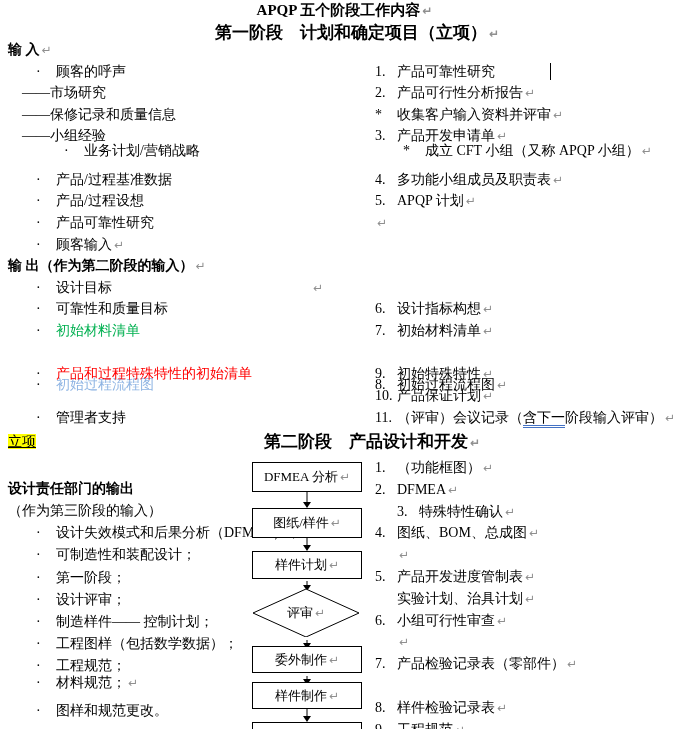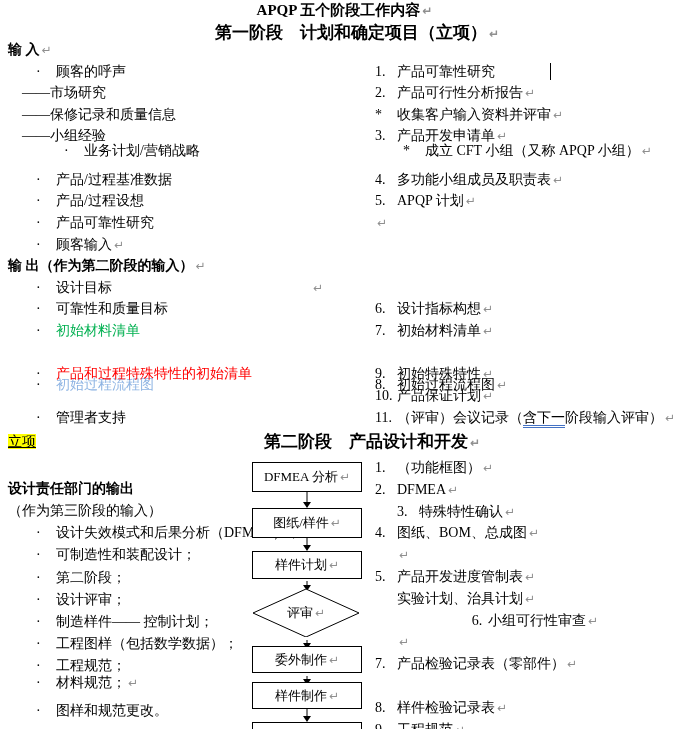--- a/index.html
+++ b/index.html
@@ -112,21 +112,21 @@
         <div class="lcell"><span class="lmark"><span class="pmark">↵</span></span></div>
       </div>
     </div>
   <div class="lix"><span class="hl">立项</span></div>
   <div class="h2"><span>第二阶段　产品设计和开发</span><span class="pmark">↵</span></div>
   <div id="s2l">
       <div class="s2line" style="top: 478px;"><span class="lhead">设计责任部门的输出</span></div>
       <div class="s2line" style="top: 500.15px;"><span class="lmark">（作为第三阶段的输入）</span></div>
       <div class="s2line" style="top: 522.3px;"><span class="lbul"><span class="bdot">·</span><span>设计失效模式和后果分析（DFMEA）；</span></span></div>
       <div class="s2line" style="top: 544.45px;"><span class="lbul"><span class="bdot">·</span><span>可制造性和装配设计；</span></span></div>
-      <div class="s2line" style="top: 566.6px;"><span class="lbul"><span class="bdot">·</span><span>第二阶段；</span></span></div>
+      <div class="s2line" style="top: 566.6px;"><span class="lbul"><span class="bdot">·</span><span>第一阶段；</span></span></div>
       <div class="s2line" style="top: 588.75px;"><span class="lbul"><span class="bdot">·</span><span>设计评审；</span></span></div>
       <div class="s2line" style="top: 610.9px;"><span class="lbul"><span class="bdot">·</span><span>制造样件—— 控制计划；</span></span></div>
       <div class="s2line" style="top: 633.05px;"><span class="lbul"><span class="bdot">·</span><span>工程图样（包括数学数据）；</span></span></div>
       <div class="s2line" style="top: 655.2px;"><span class="lbul"><span class="bdot">·</span><span>工程规范；</span></span></div>
       <div class="s2line" style="top: 672px;"><span class="lbul"><span class="bdot">·</span><span>材料规范；</span></span><span class="pmark">↵</span></div>
       <div class="s2line" style="top: 699.5px;"><span class="lbul"><span class="bdot">·</span><span>图样和规范更改。</span></span></div>
     </div>
   <div id="s2f">
       <div class="fbox" style="top: 462px; height: 28px; line-height: 28px;"><span>DFMEA 分析</span><span class="pmark">↵</span></div>
       <div class="farr" style="top: 492px; height: 16px;"><svg width="12" height="16">
@@ -166,20 +166,20 @@
       <div class="fbox" style="top: 722px; height: 23px; line-height: 23px;"></div>
     </div>
   <div id="s2r">
       <div class="s2rline" style="top: 457px;"><span class="num">1.</span><span>（功能框图）</span><span class="pmark">↵</span></div>
       <div class="s2rline" style="top: 478.8px;"><span class="num">2.</span><span>DFMEA</span><span class="pmark">↵</span></div>
       <div class="s2rline ind" style="top: 500.6px;"><span class="num">3.</span><span>特殊特性确认</span><span class="pmark">↵</span></div>
       <div class="s2rline" style="top: 522.4px;"><span class="num">4.</span><span>图纸、BOM、总成图</span><span class="pmark">↵</span></div>
       <div class="s2rline" style="top: 544.2px;"><span class="ind"><span class="pmark">↵</span></span></div>
       <div class="s2rline" style="top: 566px;"><span class="num">5.</span><span>产品开发进度管制表</span><span class="pmark">↵</span></div>
       <div class="s2rline" style="top: 587.8px;"><span class="ind">实验计划、治具计划</span><span class="pmark">↵</span></div>
-      <div class="s2rline" style="top: 609.6px; text-align: center;"><span class="num">6.</span><span>小组可行性审查</span><span class="pmark">↵</span></div>
+      <div class="s2rline" style="top: 609.6px;"><span class="num">6.</span><span>小组可行性审查</span><span class="pmark">↵</span></div>
       <div class="s2rline" style="top: 631.4px;"><span class="ind"><span class="pmark">↵</span></span></div>
       <div class="s2rline" style="top: 653.2px;"><span class="num">7.</span><span>产品检验记录表（零部件）</span><span class="pmark">↵</span></div>
       <div class="s2rline" style="top: 675px;"></div>
       <div class="s2rline" style="top: 696.8px;"><span class="num">8.</span><span>样件检验记录表</span><span class="pmark">↵</span></div>
       <div class="s2rline" style="top: 718.6px;"><span class="num">9.</span><span>工程规范</span><span class="pmark">↵</span></div>
     </div>
 </div>
 
 </body></html>

